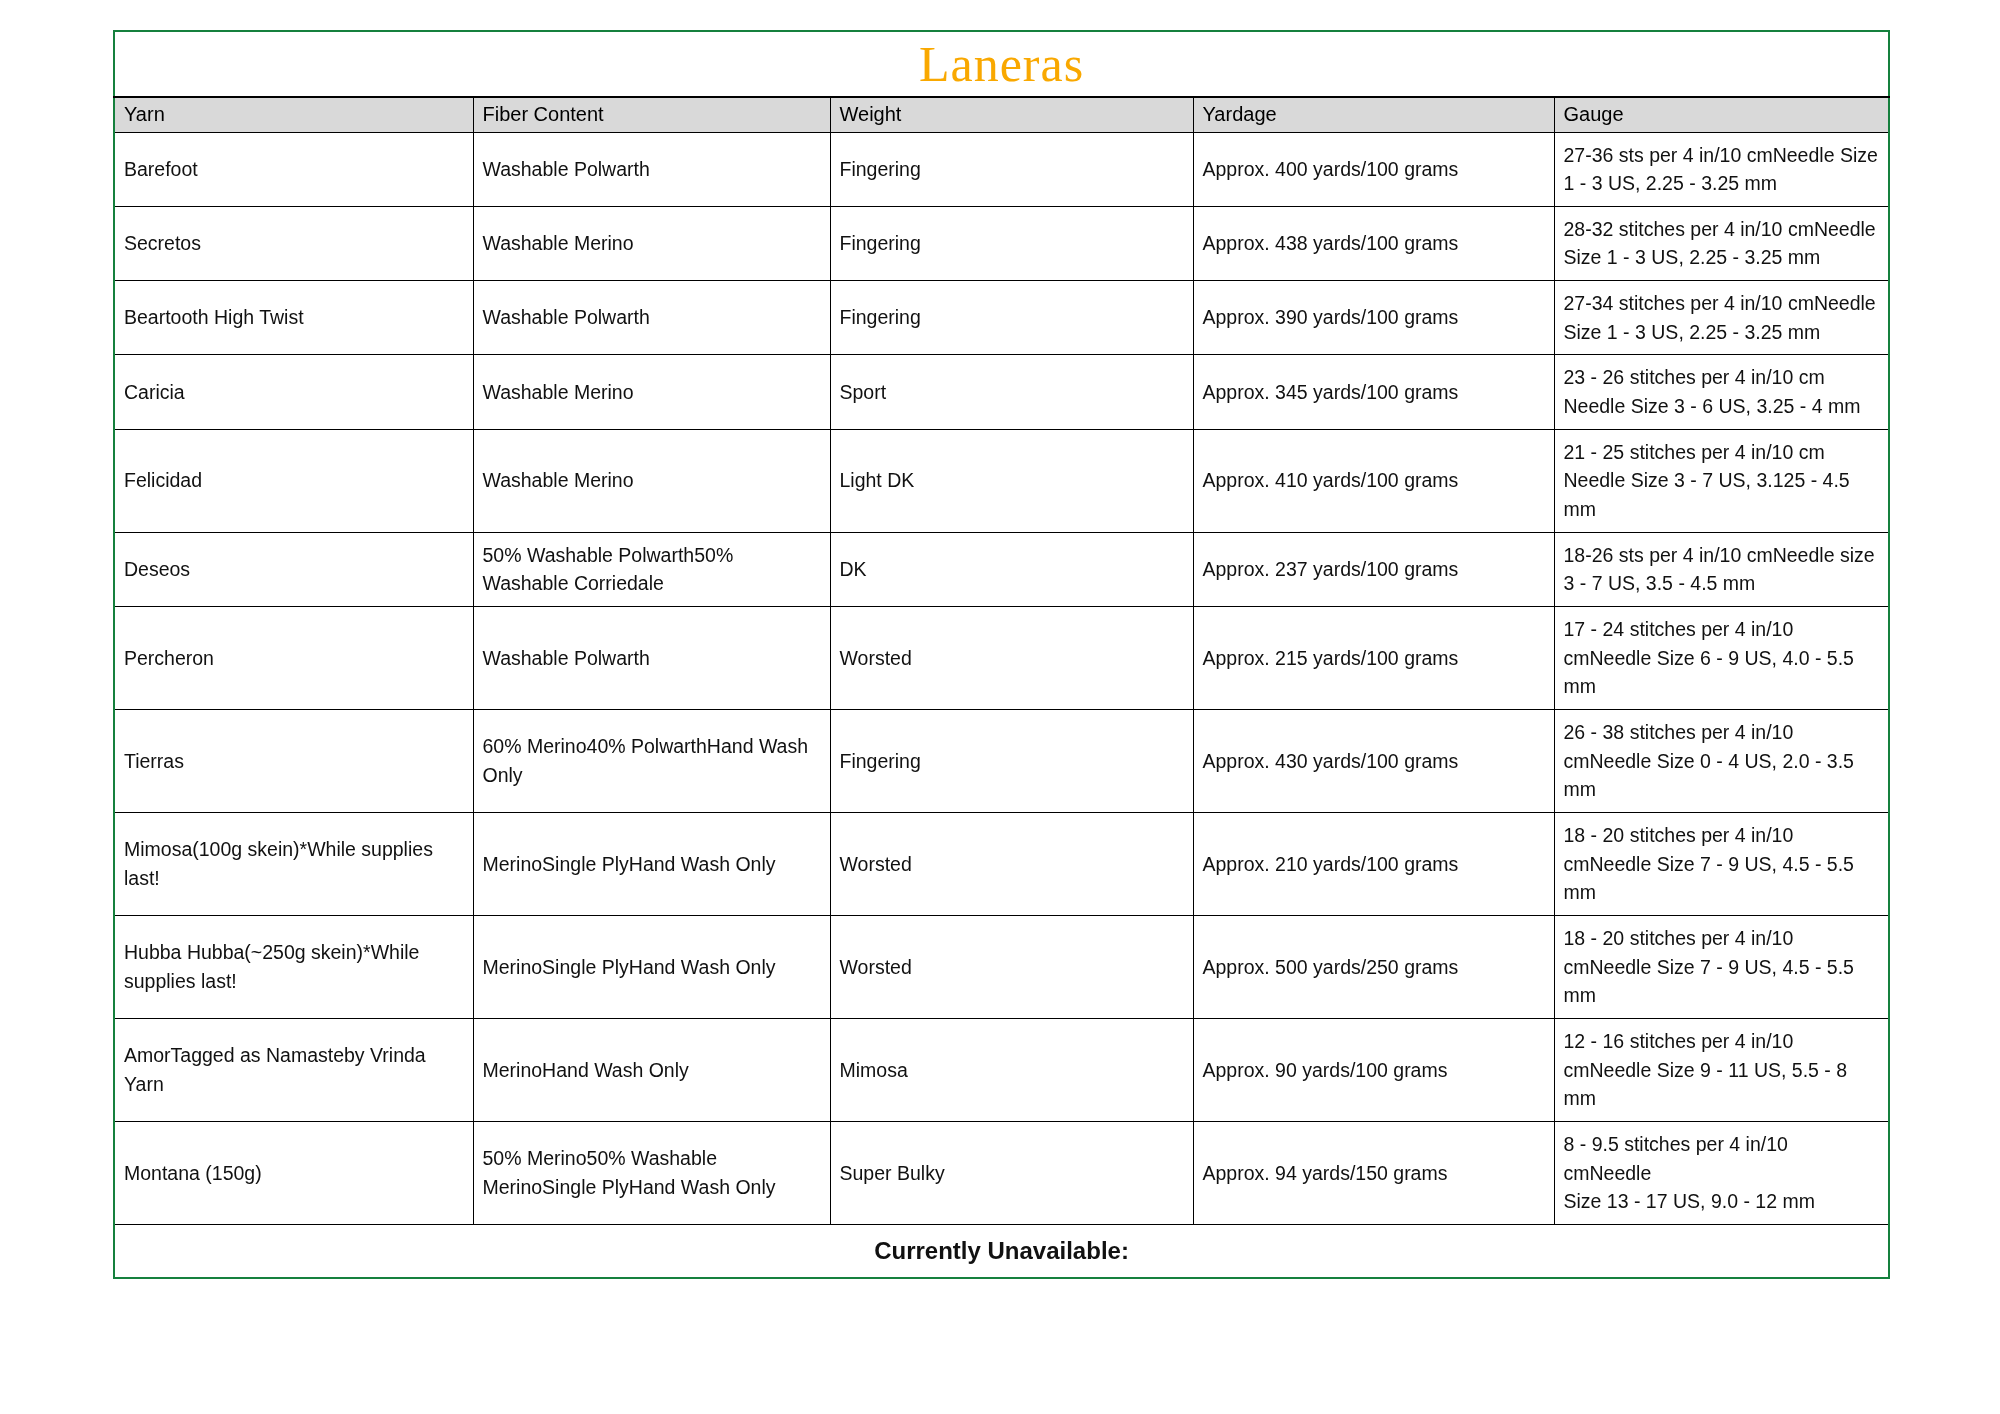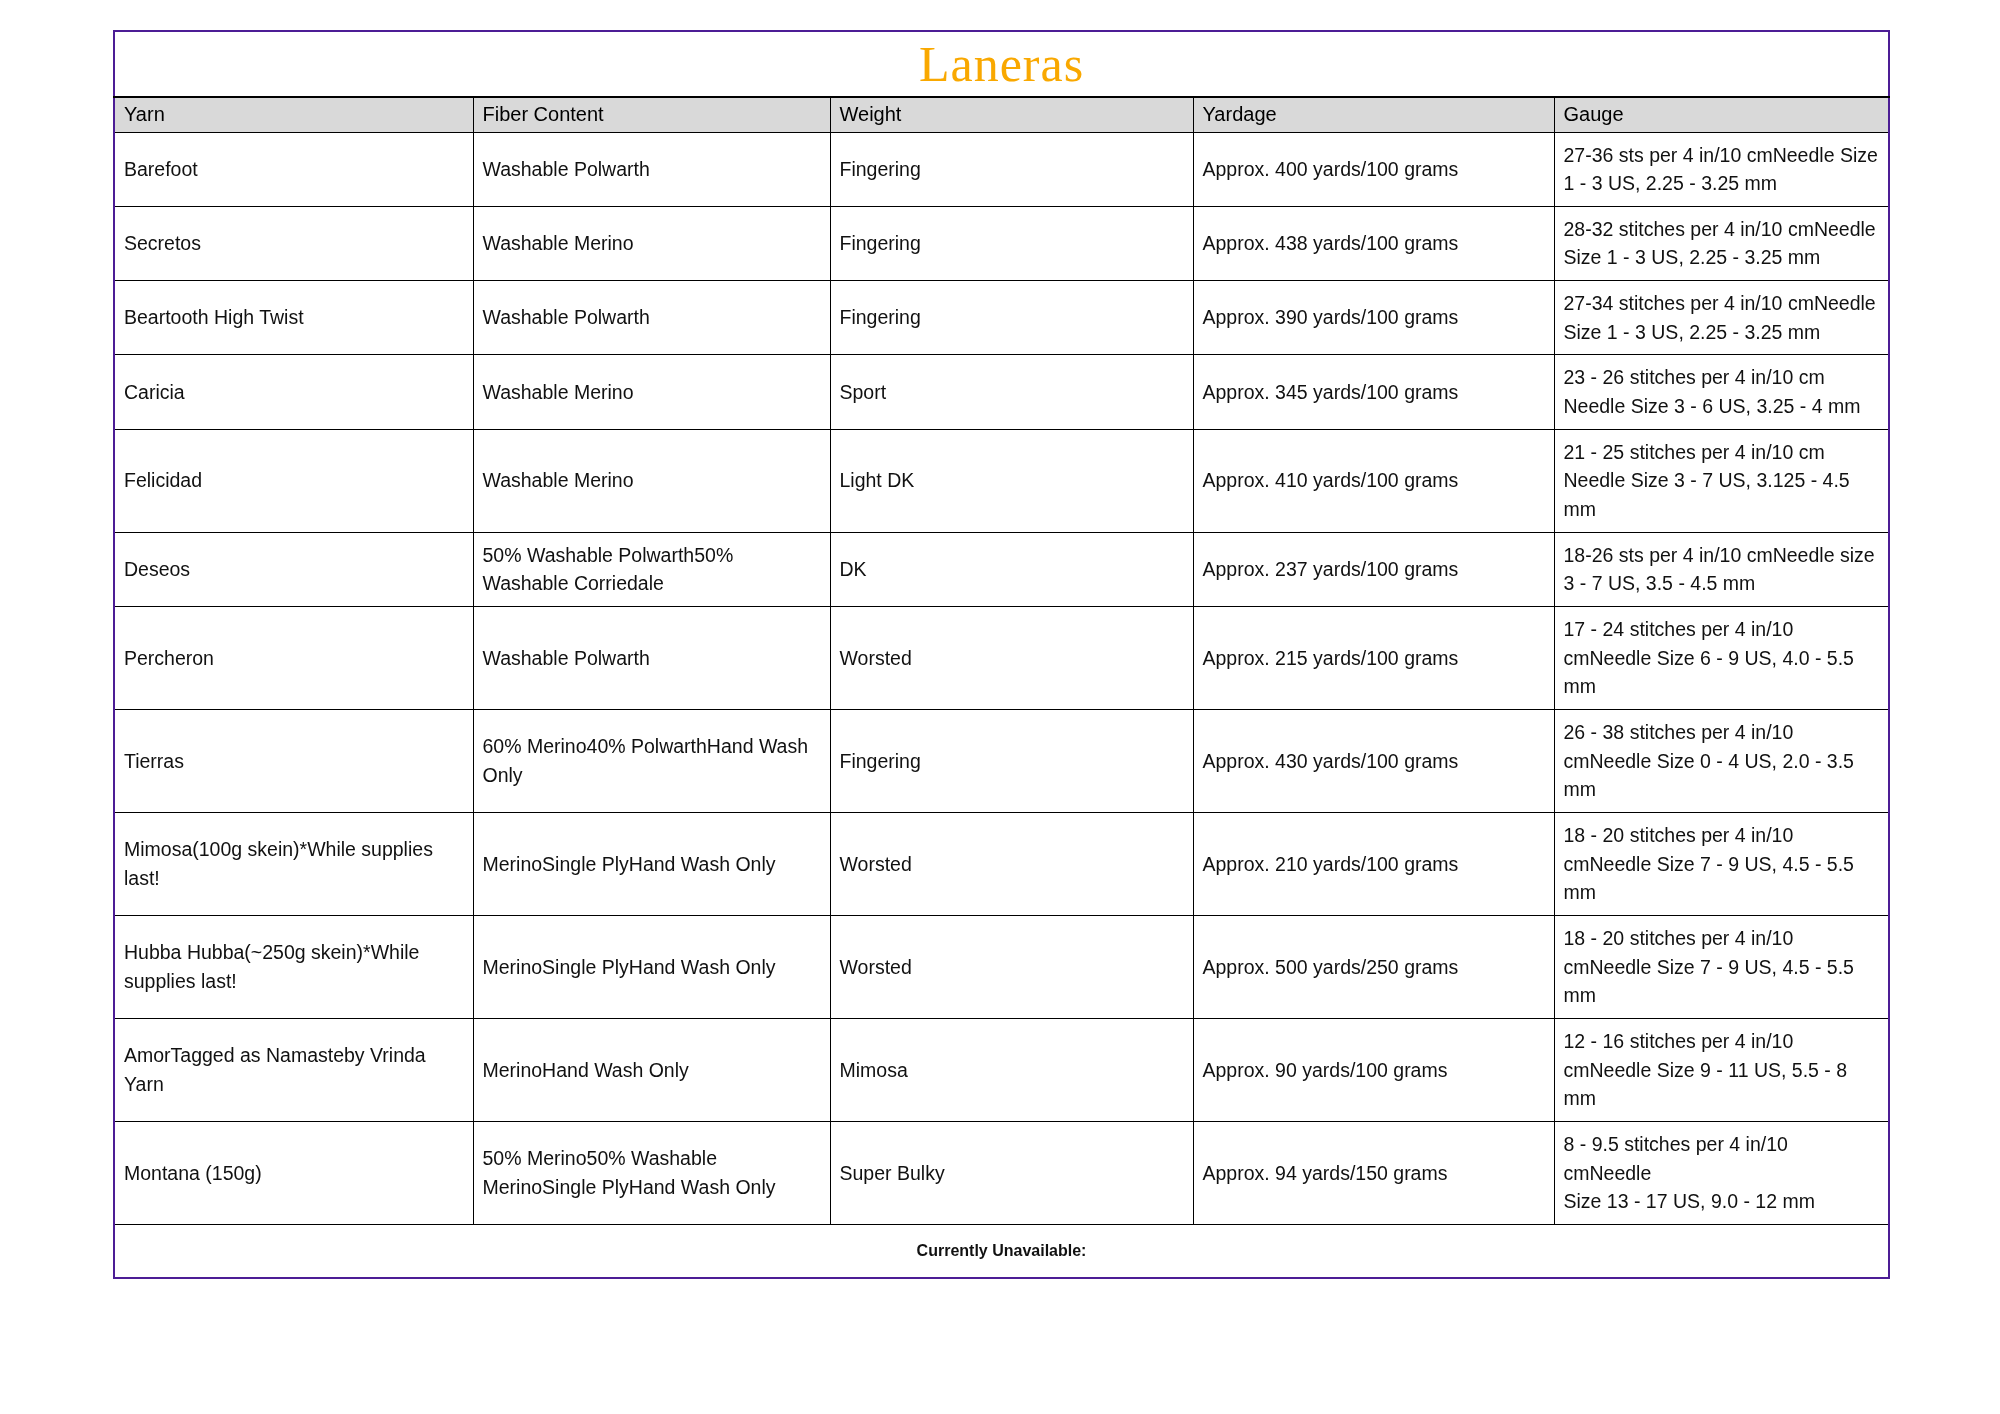--- a/index.html
+++ b/index.html
@@ -13,21 +13,21 @@
   .page {
     box-sizing: border-box;
     width: 2000px;
     height: 1414px;
     padding: 30px 0 0 113px;
   }
   table.yarn-table {
     border-collapse: collapse;
     table-layout: fixed;
     width: 1775px;
-    border: 2px solid #4c1d95;
+    border: 2px solid #15803d;
     background: #fff;
   }
   th, td {
     border: 1px solid #000;
     box-sizing: border-box;
   }
   .title-cell {
     height: 66px;
     text-align: center;
     vertical-align: middle;
@@ -58,21 +58,21 @@
   td.gauge {
     white-space: pre-line;
   }
   tr.yarn-row {
     height: 70px;
   }
   tr.divider-row td {
     height: 54px;
     text-align: center;
     vertical-align: middle;
-    font-size: 16px;
+    font-size: 24px;
     font-weight: 700;
     color: #111;
     padding: 4px 9px;
   }
 </style>
 </head>
 <body>
 
 <div class="page">
   <table class="yarn-table">

